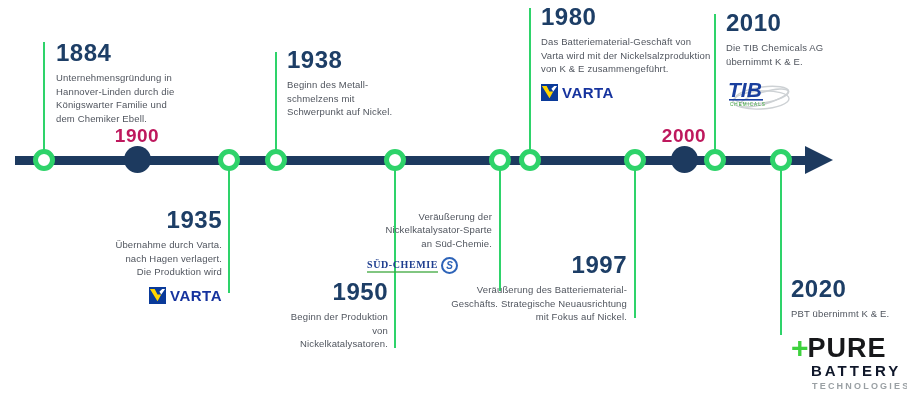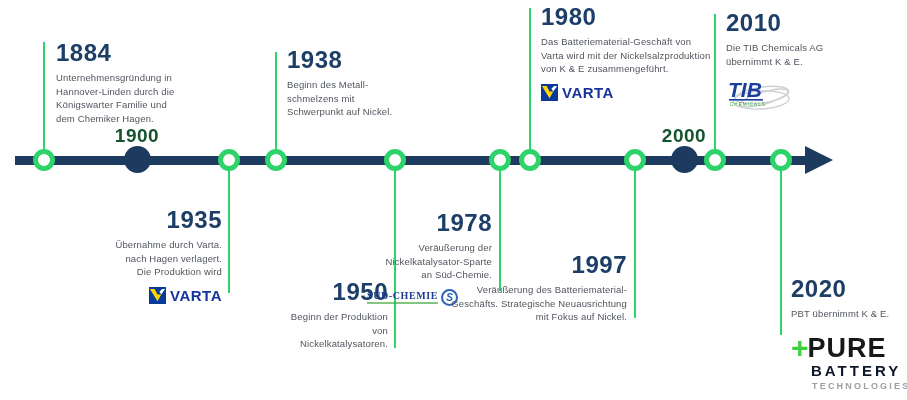--- a/index.html
+++ b/index.html
@@ -13,21 +13,21 @@
          background:#1d3a5f; z-index:1; }
   .arrowhead { position:absolute; left:805px; top:146px; width:0; height:0; z-index:1;
          border-left:28px solid #1d3a5f; border-top:14px solid transparent;
          border-bottom:14px solid transparent; }
   .vline { position:absolute; width:2px; background:#2ed36a; z-index:0; }
   .node { position:absolute; top:149px; width:12px; height:12px; border:5px solid #2ed36a;
           background:#fff; border-radius:50%; z-index:2; }
   .mnode { position:absolute; top:146px; width:27px; height:27px; background:#1d3a5f;
            border-radius:50%; z-index:2; }
   .mlabel { position:absolute; top:125px; width:64px; text-align:center; z-index:3;
-            font-size:19px; font-weight:800; color:#14532d; letter-spacing:0.5px; }
+            font-size:19px; font-weight:800; color:#be185d; letter-spacing:0.5px; }
 
   
   .event { position:absolute; z-index:3; }
   .event .year { font-size:24px; font-weight:800; color:#1d3e66; letter-spacing:0.5px;
                  margin:0 0 6px 0; line-height:1.05; }
   .event .body { font-size:9.5px; line-height:1.42; color:#50555e; letter-spacing:0.15px; }
   .event.right { text-align:right; }
   .wavy { text-decoration-style:wavy; text-decoration-color:#e34f4a;
           text-decoration-thickness:1px; text-underline-offset:2px; }
 
@@ -87,21 +87,21 @@
   <div class="mnode" style="left:124px;"></div>
   <div class="mlabel" style="left:105px;">1900</div>
   <div class="mnode" style="left:671px;"></div>
   <div class="mlabel" style="left:652px;">2000</div>
 
   <div class="event" style="left:56px; top:40px; width:145px;">
     <div class="year">1884</div>
     <div class="body"><span class="wavy">Unternehmensgründung</span><span> in</span><br>
       <span class="wavy">Hannover-Linden</span><span> durch die</span><br>
       <span class="wavy">Königswarter</span><span> </span><span class="wavy">Familie</span><span> und</span><br>
-      <span class="wavy">dem Chemiker Hagen.</span>
+      <span class="wavy">dem Chemiker Ebell.</span>
     </div>
   </div>
 
   <div class="event right" style="right:685px; top:207px; width:130px;">
     <div class="year">1935</div>
     <div class="body">
       <div>Übernahme durch Varta.</div>
       <div>nach Hagen verlagert.</div>
       <div>Die Produktion wird</div>
     </div>
@@ -127,21 +127,20 @@
   <div class="event right" style="right:519px; top:279px; width:125px;">
     <div class="year">1950</div>
     <div class="body">
       <div>Beginn der Produktion</div>
       <div>von</div>
       <div>Nickelkatalysatoren.</div>
     </div>
   </div>
 
   <div class="event right" style="right:415px; top:210px; width:125px;">
-    <div class="year">1978</div>
     <div class="body">
       <div>Veräußerung der</div>
       <div>Nickelkatalysator-Sparte</div>
       <div>an Süd-Chemie.</div>
     </div>
     <div class="sued">
       <span class="sued-textwrap">
         <span class="sued-text">SÜD-CHEMIE</span>
         <span class="sued-tagline"></span>
       </span>

